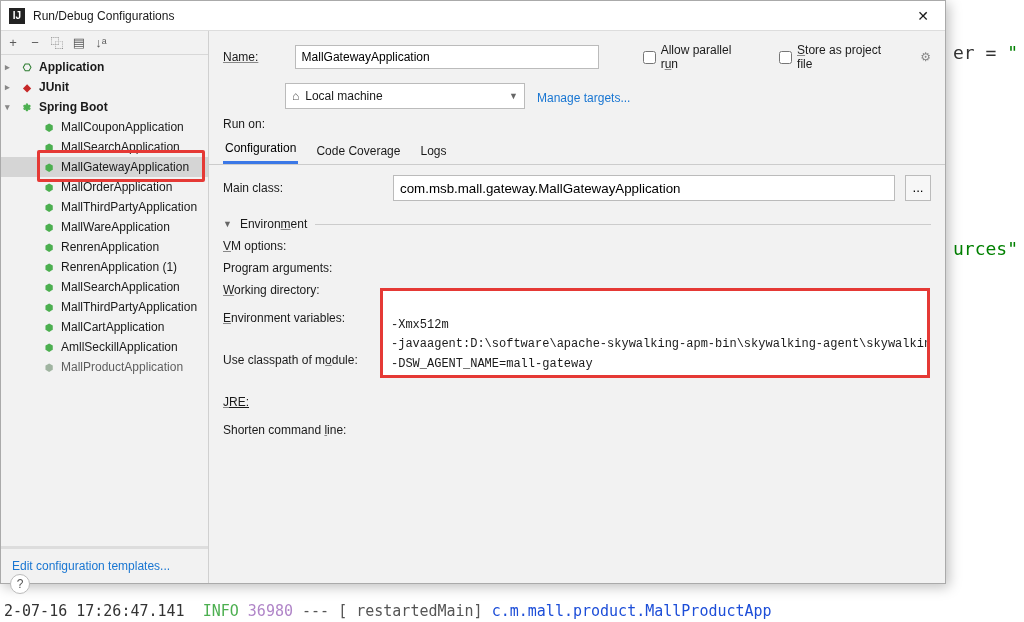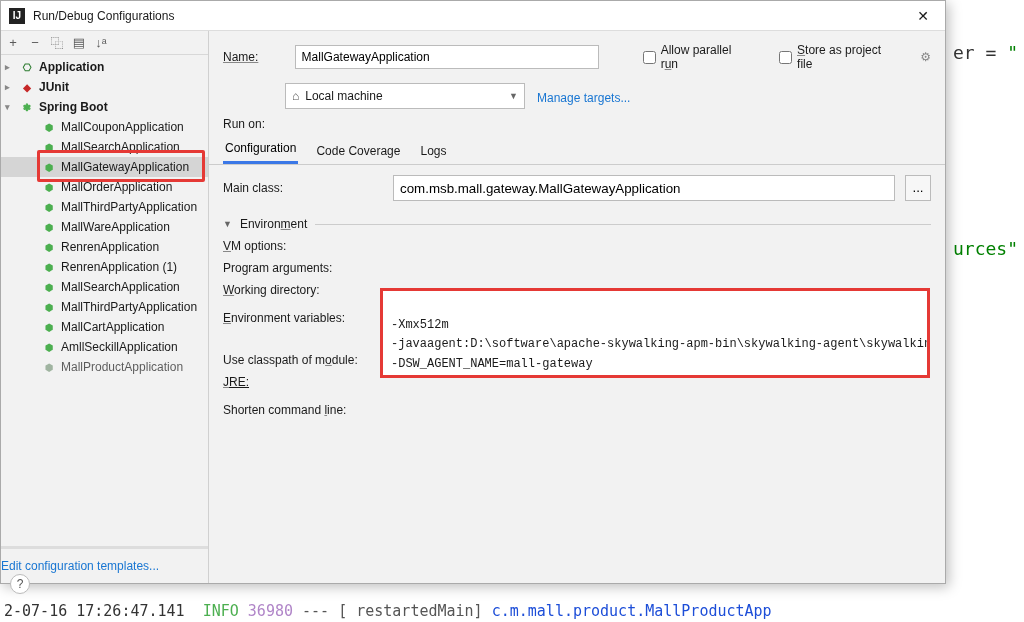--- a/index.html
+++ b/index.html
@@ -122,21 +122,21 @@
       border-radius: 2px;
       z-index: 20;
       pointer-events:none;
     }
     .sep {
       height: 3px;
       background: #ddd;
       margin-top: auto;
     }
     .edit-templates {
-      padding: 10px 0;
+      padding: 10px 11px;
       color: #1976d2;
       cursor: pointer;
       font-size: 12px;
     }
     
     .right-panel {
       flex: 1;
       display: flex;
       flex-direction: column;
       background: #f2f2f2;
@@ -402,21 +402,21 @@
         </div>
         <div class="cfg-row">
           <span class="clbl"><span class="underline">W</span><span>orking directory:</span></span>
         </div>
         <div class="cfg-row" style="margin-top:6px;">
           <span class="clbl"><span class="underline">E</span><span>nvironment variables:</span></span>
         </div>
         <div class="cfg-row" style="margin-top:20px;">
           <span class="clbl"><span>Use classpath of m</span><span class="underline">o</span><span>dule:</span></span>
         </div>
-        <div class="cfg-row" style="text-decoration:underline;">
+        <div class="cfg-row" style="margin-top:20px;text-decoration:underline;">
           <span class="clbl"><span class="underline">J</span><span>RE:</span></span>
         </div>
         <div class="cfg-row" style="margin-top:6px;">
           <span class="clbl"><span>Shorten command </span><span class="underline">l</span><span>ine:</span></span>
         </div>
       </div>
     </div>
   </div>
 </div>
 

